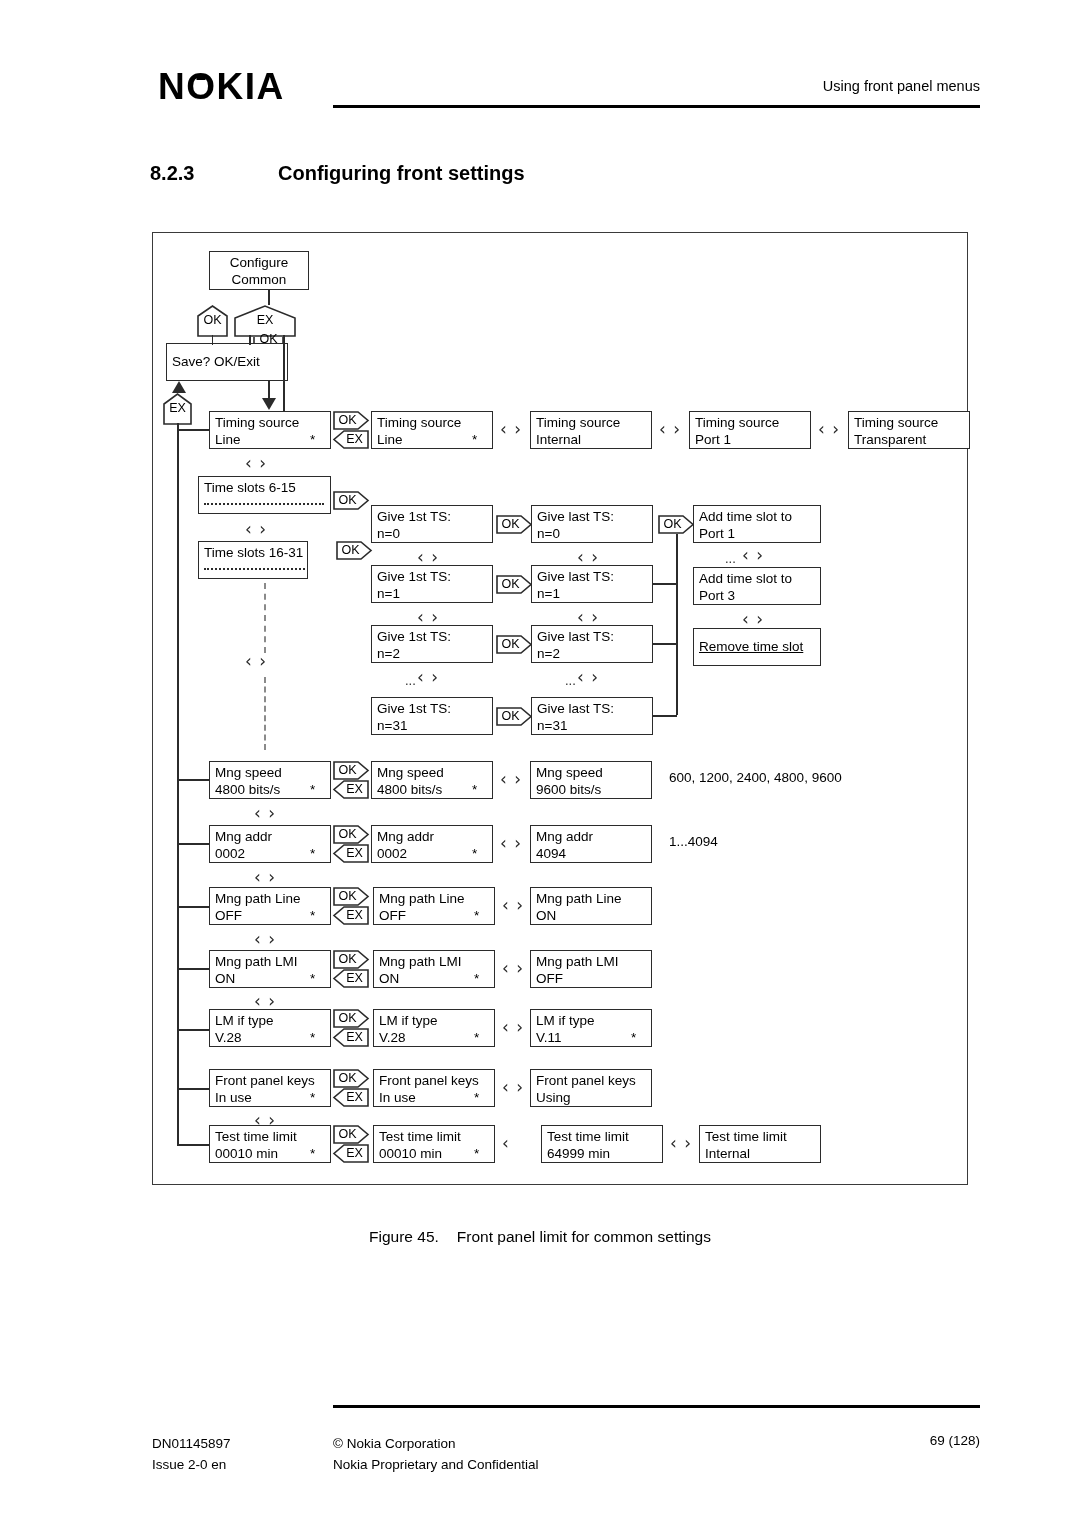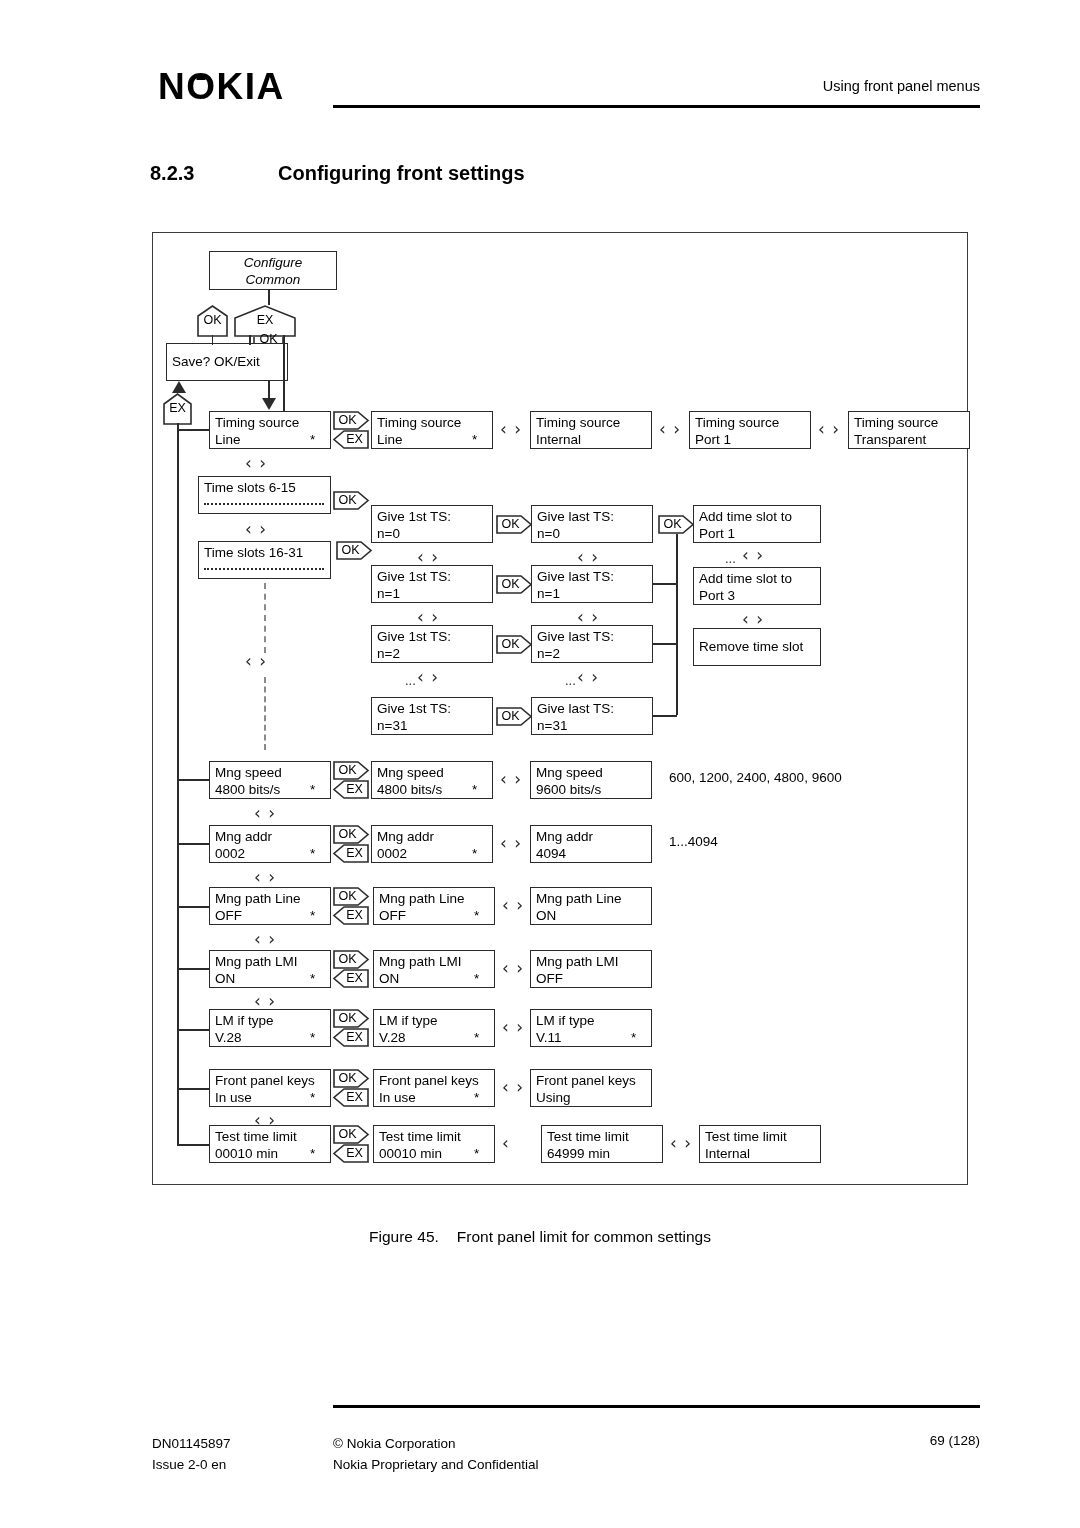--- a/index.html
+++ b/index.html
@@ -83,21 +83,21 @@
   <div class="header-right">Using front panel menus</div>
   <div class="header-rule"></div>
 </div>
 
 <div id="section-title">8.2.3</div>
 <div id="section-heading">Configuring front settings</div>
 
 <div id="figure-frame">
 <div id="diagram">
 
-  <div class="mbox center" style="left:56px;top:18px;width:128px;height:39px;font-style:italic;">
+  <div class="mbox center" style="left:56px;top:18px;width:100px;height:39px;">
     <div class="l1">Configure</div>
     <div class="l2">Common</div>
   </div>
 
   <div class="vl" style="left:115px;top:57px;height:38px;"></div>
   <div class="key" style="left:100px;top:90px;width:31px;height:34px;">
     <svg width="31" height="34" viewBox="0 0 31 34">
           <polygon points="1,1 30,1 30,22 15.5,33 1,22" fill="#fff" stroke="#2b2b2b" stroke-width="1.6"></polygon>
         </svg>
     <span>OK</span>
@@ -184,21 +184,21 @@
     <div class="dots" style="width:120px;"></div>
   </div>
   <div class="key" style="left:180px;top:258px;width:36px;height:19px;">
     <svg width="36" height="19" viewBox="0 0 36 19">
           <polygon points="1,1 25,1 35,9.5 25,18 1,18" fill="#fff" stroke="#2b2b2b" stroke-width="1.6"></polygon>
         </svg>
     <span style="margin-right:7px;">OK</span>
   </div>
 
   <div class="nav" style="left:92px;top:288px;">‹ ›</div>
-  <div class="mbox" style="left:45px;top:308px;width:133px;height:38px;">
+  <div class="mbox" style="left:45px;top:308px;width:110px;height:38px;">
     <div class="l1">Time slots 16-31</div>
     <div class="dots" style="width:120px;"></div>
   </div>
   <div class="key" style="left:183px;top:308px;width:36px;height:19px;">
     <svg width="36" height="19" viewBox="0 0 36 19">
           <polygon points="1,1 25,1 35,9.5 25,18 1,18" fill="#fff" stroke="#2b2b2b" stroke-width="1.6"></polygon>
         </svg>
     <span style="margin-right:7px;">OK</span>
   </div>
 
@@ -290,21 +290,21 @@
     <div class="l2">Port 1</div>
   </div>
   <div class="ell" style="left:572px;top:318px;">...</div>
   <div class="nav" style="left:589px;top:314px;">‹ ›</div>
   <div class="mbox" style="left:540px;top:334px;width:128px;height:38px;">
     <div class="l1">Add time slot to</div>
     <div class="l2">Port 3</div>
   </div>
   <div class="nav" style="left:589px;top:378px;">‹ ›</div>
   <div class="mbox" style="left:540px;top:395px;width:128px;height:38px;">
-    <div class="l1" style="top:11px;">Remove time slot</div>
+    <div class="l1" style="top:11px;text-decoration:underline;">Remove time slot</div>
   </div>
 
   <div class="hl" style="left:24px;top:546px;width:34px;"></div>
   <div class="mbox" style="left:56px;top:528px;width:122px;height:38px;">
     <div class="l1">Mng speed</div>
     <div class="l2">4800 bits/s</div>
     <div class="star" style="left:100px;">*</div>
   </div>
   <div class="key" style="left:180px;top:528px;width:36px;height:19px;">
     <svg width="36" height="19" viewBox="0 0 36 19">

